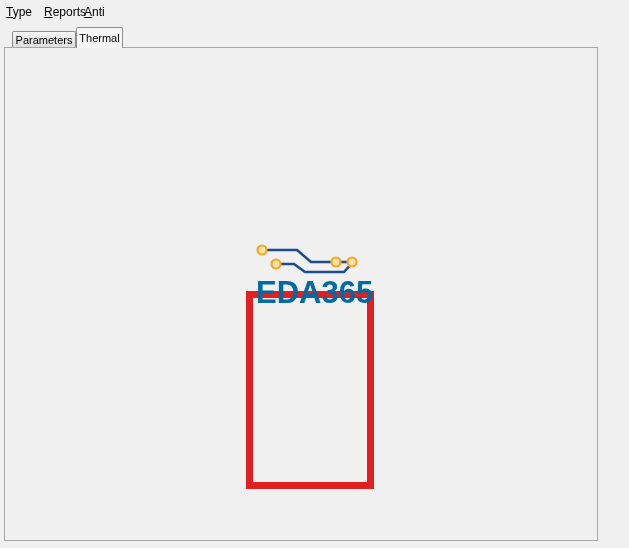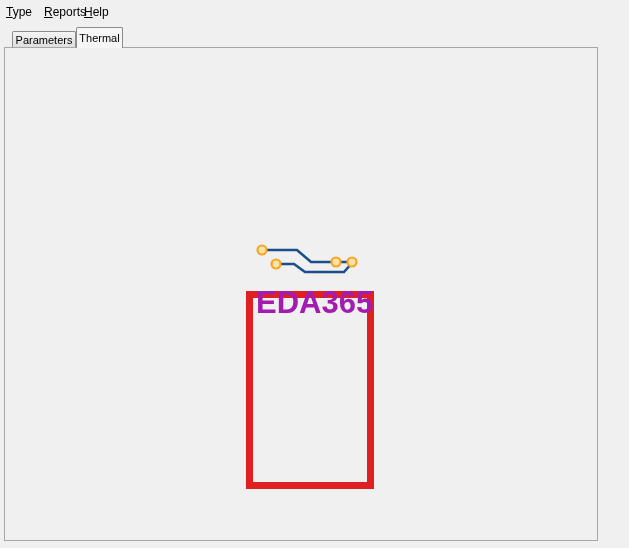--- a/index.html
+++ b/index.html
@@ -56,34 +56,34 @@
 
   
   .combo { position:absolute; width:87px; height:20px; background:linear-gradient(#fefefe,#e9e9e9); border:1px solid #8e8f8f; border-radius:2px; line-height:18px; padding-left:5px; }
   .combo .arrow { position:absolute; right:4px; top:5px; font-size:7px; color:#333; }
   .tb { position:absolute; height:18px; border:1px solid #828790; background:#fff; font:11px "Liberation Sans",sans-serif; padding:0 0 0 3px; color:#000; }
   .browse { position:absolute; width:31px; height:19px; font-size:10px; line-height:16px; }
 
   
   .wm-svg { position:absolute; left:0; top:0; z-index:50; pointer-events:none; }
   .wm-box { position:absolute; left:246px; top:291px; width:128px; height:198px; border:7px solid #e02020; z-index:55; pointer-events:none; }
-  .wm-text { position:absolute; left:256px; top:285px; font-size:31px; font-weight:bold; color:#a21caf; letter-spacing:0px; z-index:60; pointer-events:none; }
+  .wm-text { position:absolute; left:256px; top:275px; font-size:31px; font-weight:bold; color:#0369a1; letter-spacing:0px; z-index:60; pointer-events:none; }
 
   .footer-label { position:absolute; left:208px; top:504px; }
   .footer-value { position:absolute; left:292px; top:504px; }
 </style>
 </head>
 <body>
 
 <div class="screen">
 
   <div class="menubar">
     <span class="menu-item" style="left:2px">Type</span>
     <span class="menu-item" style="left:40px">Reports</span>
-    <span class="menu-item" style="left:80px">Help</span>
+    <span class="menu-item" style="left:80px">Anti</span>
   </div>
 
   <div class="tab tab-inactive">Parameters</div>
   <div class="tab tab-active">Thermal</div>
   <div class="page"></div>
 
   <div class="group" style="left:14px; top:62px; width:429px; height:228px;">
     <span class="group-title">Padstack layers</span>
   </div>
   <div class="checkbox" style="left:52px; top:87px;"></div>

